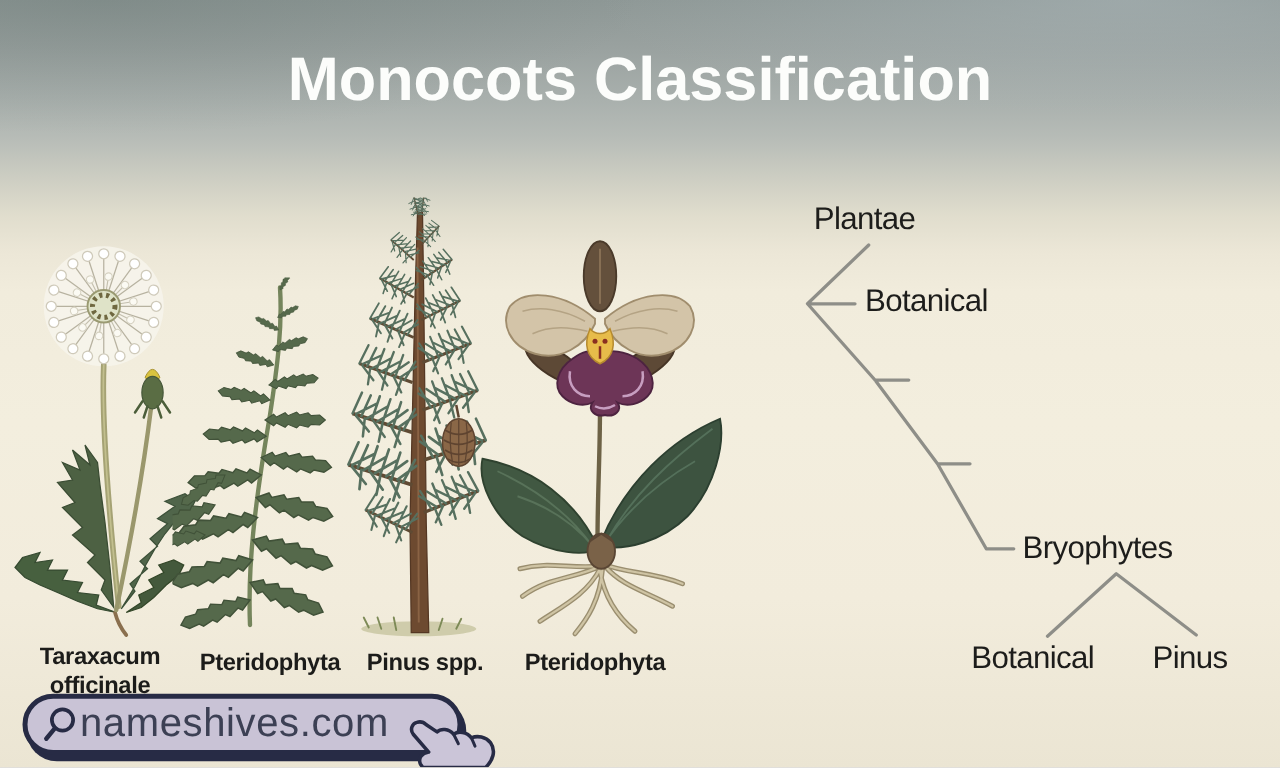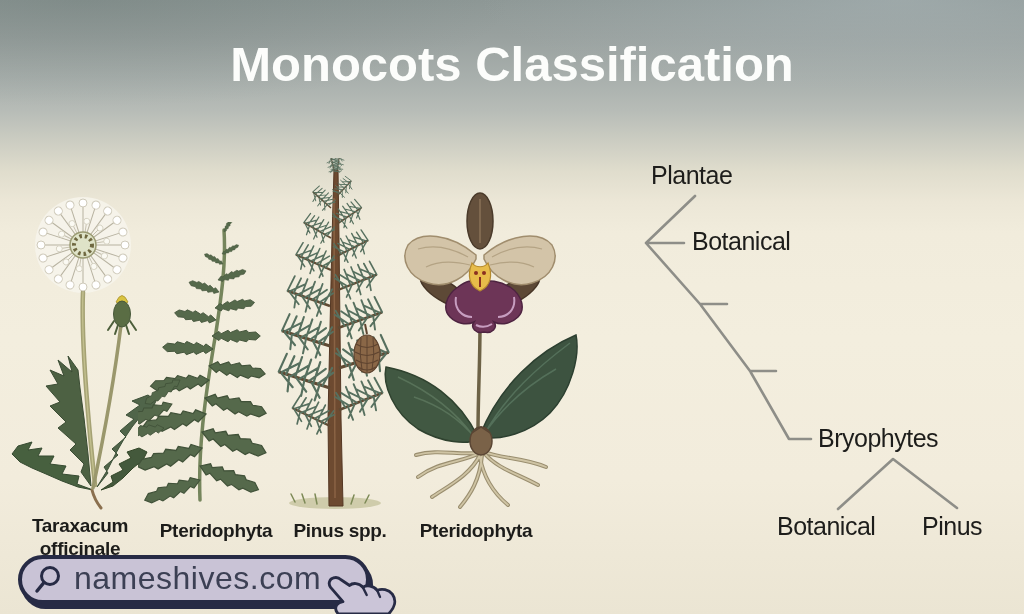--- a/index.html
+++ b/index.html
@@ -23,21 +23,21 @@
     font-size:49px;font-weight:bold;color:#fcfdfb;letter-spacing:0px;z-index:3;}
   .tree-lines{position:absolute;left:0;top:0;z-index:1;pointer-events:none;}
   .tree-label{position:absolute;font-weight:normal;font-size:25px;letter-spacing:-0.5px;
     color:#1d1d1b;white-space:nowrap;z-index:2;}
   .plant{position:absolute;z-index:1;}
   .plant-label{position:absolute;font-weight:bold;font-size:19px;letter-spacing:-0.3px;
     color:#1c1c1a;text-align:center;line-height:23px;z-index:2;white-space:nowrap;}
   .plant-label .sci{margin-top:14px;}
   .site-badge{position:absolute;left:18px;top:555px;width:352px;height:49px;
     box-sizing:border-box;border:4px solid #272b45;background:#c9c3d6;border-radius:26px;
-    display:flex;align-items:center;gap:10px;padding:0 12px;
+    display:flex;align-items:center;padding:0 12px;
     box-shadow:3px 5px 0 #272b45;z-index:8;cursor:pointer;}
   .site-badge-text{font-size:32px;color:#3c4054;letter-spacing:0.5px;margin-top:-2px;}
   .hand-cursor{position:absolute;left:320px;top:576px;z-index:9;}
 </style>
 </head>
 <body>
 
 <div class="canvas">
 
 

